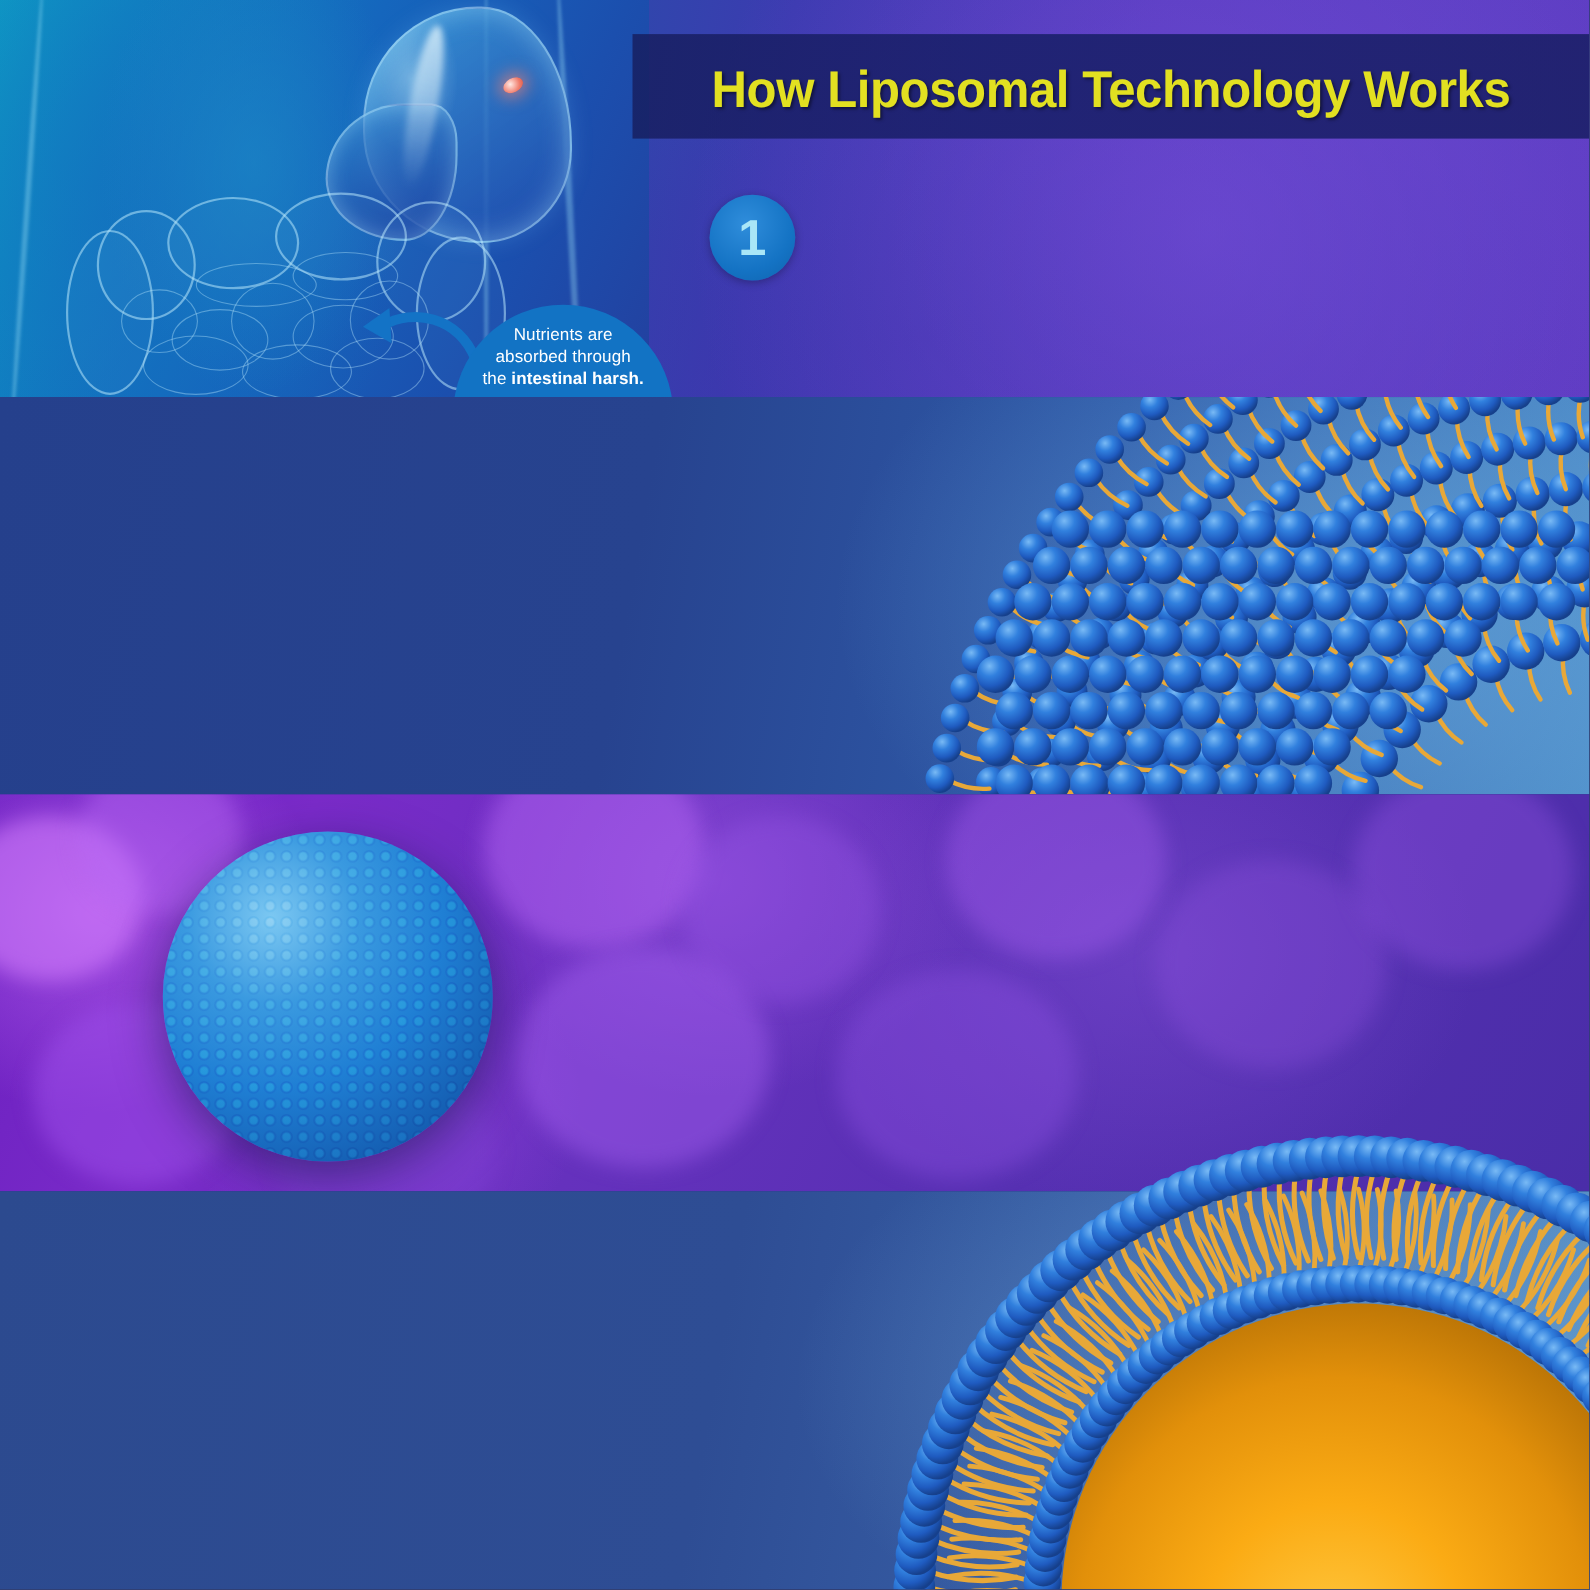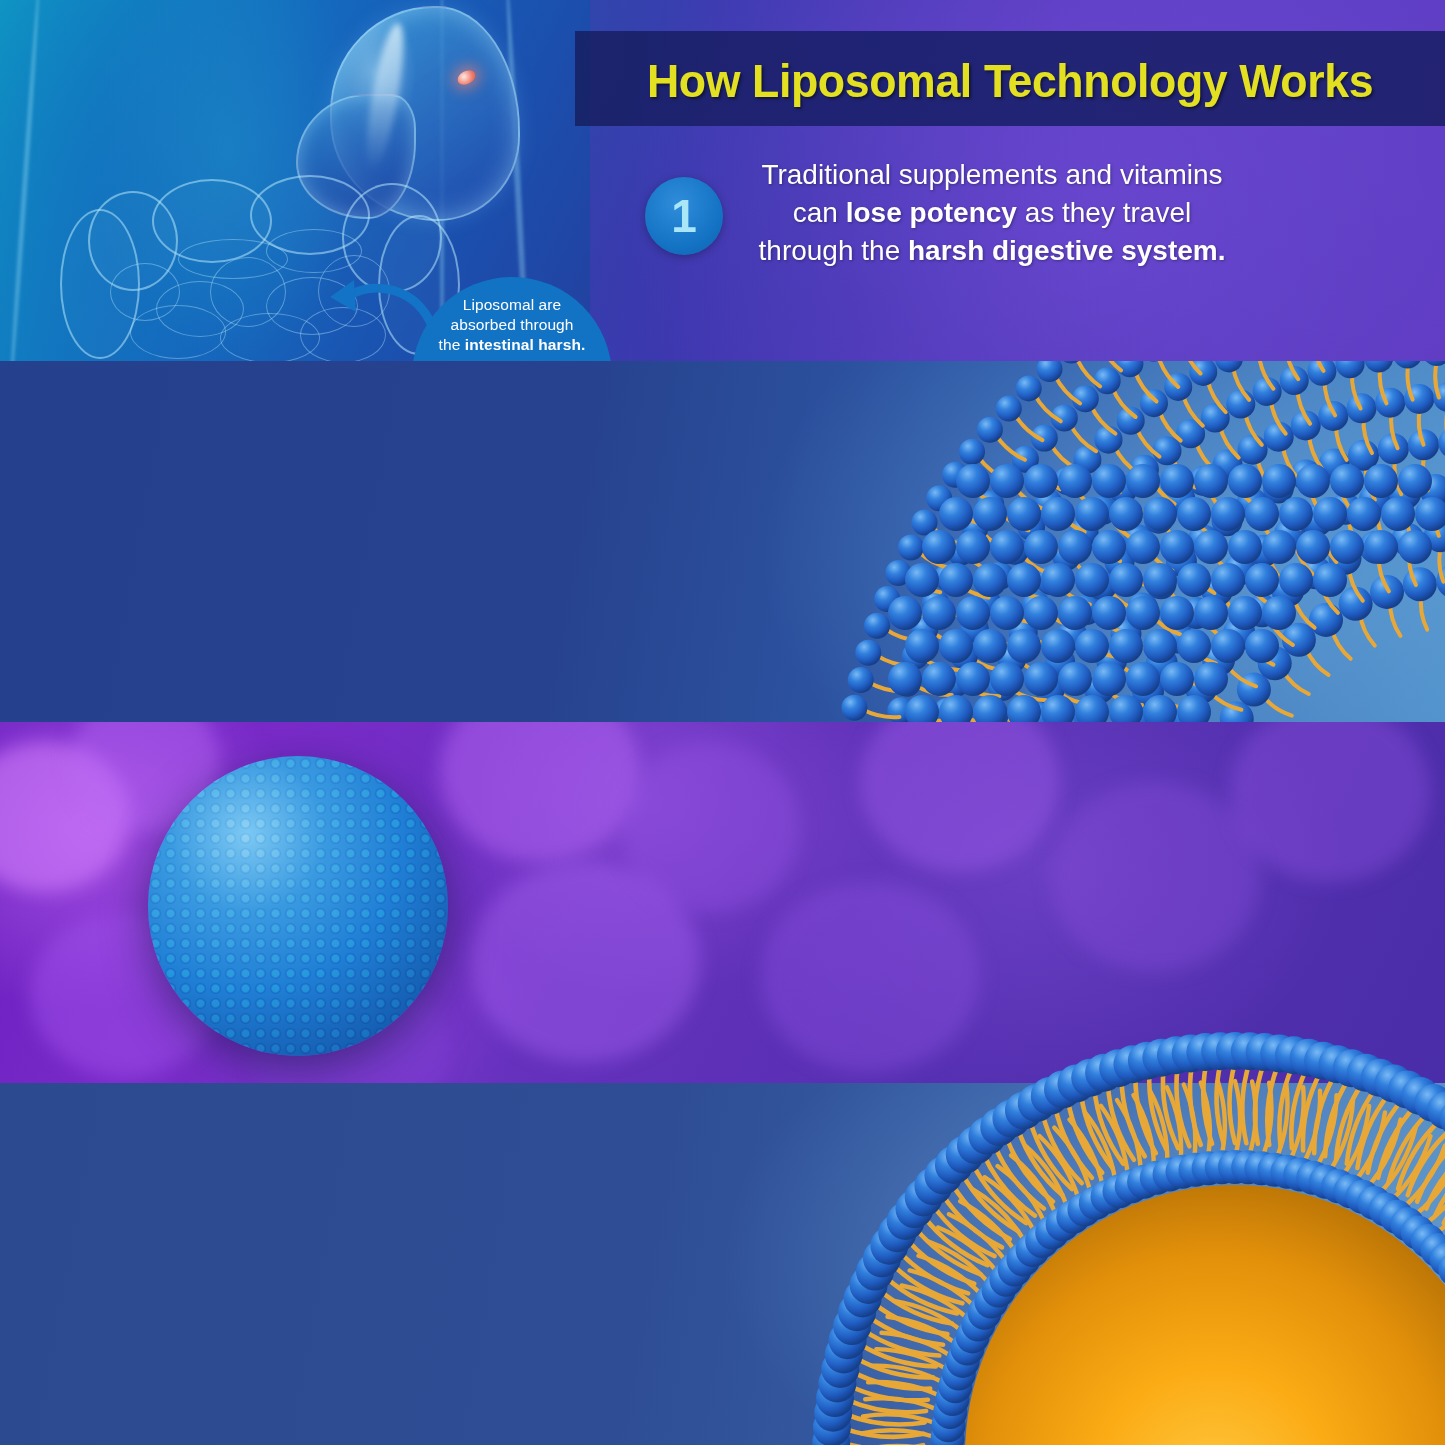--- a/index.html
+++ b/index.html
@@ -200,35 +200,30 @@
       <div class="coil-s" style="left:118px;top:54px;width:110px;height:40px;"></div>
       <div class="coil-s" style="left:206px;top:44px;width:96px;height:44px;"></div>
     </div>
 
     <svg id="p1-arrow" viewBox="0 0 120 62">
       <path d="M112 54 C 96 16, 56 8, 28 24" stroke="#1373c6" stroke-width="9" fill="none" stroke-linecap="round"></path>
       <path d="M34 8 L10 25 L36 40 Z" fill="#1373c6"></path>
     </svg>
 
     <div id="callout1">
-      <div>Liposomal are</div>
+      <div>Nutrients are</div>
       <div>absorbed through</div>
       <div>the <b>intestinal harsh.</b></div>
     </div>
 
     <div id="title-band"></div>
     <div id="title-text">How Liposomal Technology Works</div>
 
     <div class="badge" style="left:645px;top:177px;width:78px;height:78px;font-size:46px;">
       <span>1</span>
-    </div>
-    <div class="step-text" style="left:732px;top:156px;width:520px;">
-      <div>Traditional supplements and vitamins</div>
-      <div>can <b>lose potency</b> as they travel</div>
-      <div>through the <b>harsh digestive system.</b></div>
     </div>
   </div>
 
   <div class="panel" id="panel2">
     <div class="panel-bg" id="p2-bg"></div>
 
     <div class="clip-panel">
       <svg width="1445" height="361" viewBox="0 0 1445 361" style="position:absolute;left:0;top:0;">
         <defs>
           <radialGradient id="headG" cx="34%" cy="28%" r="72%">

